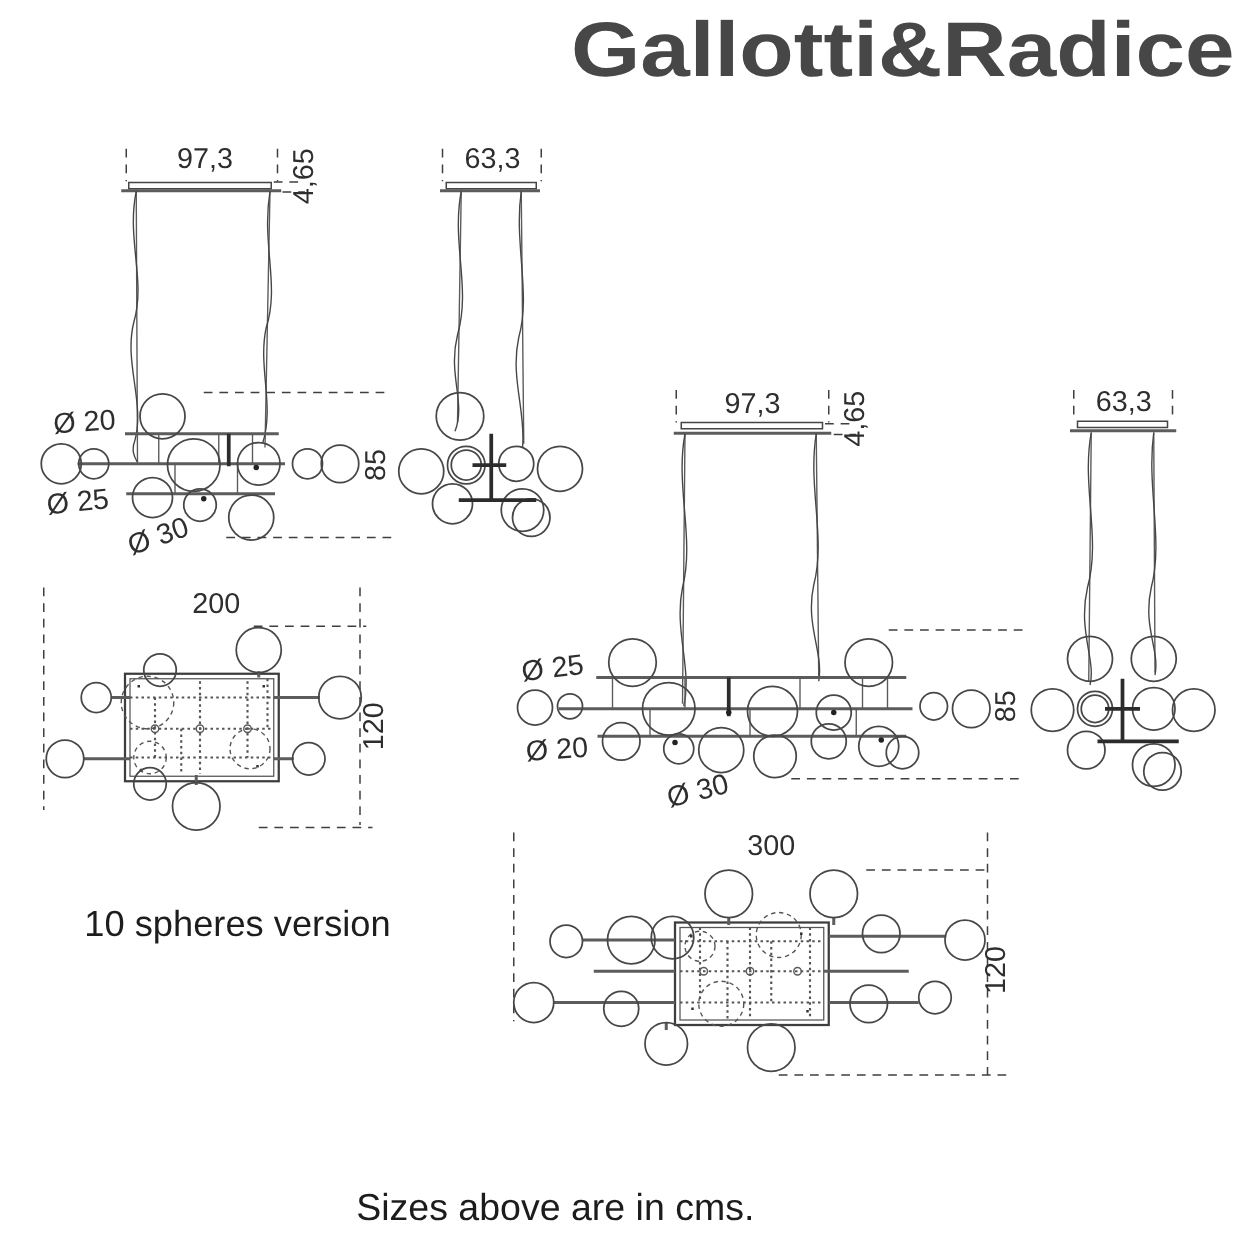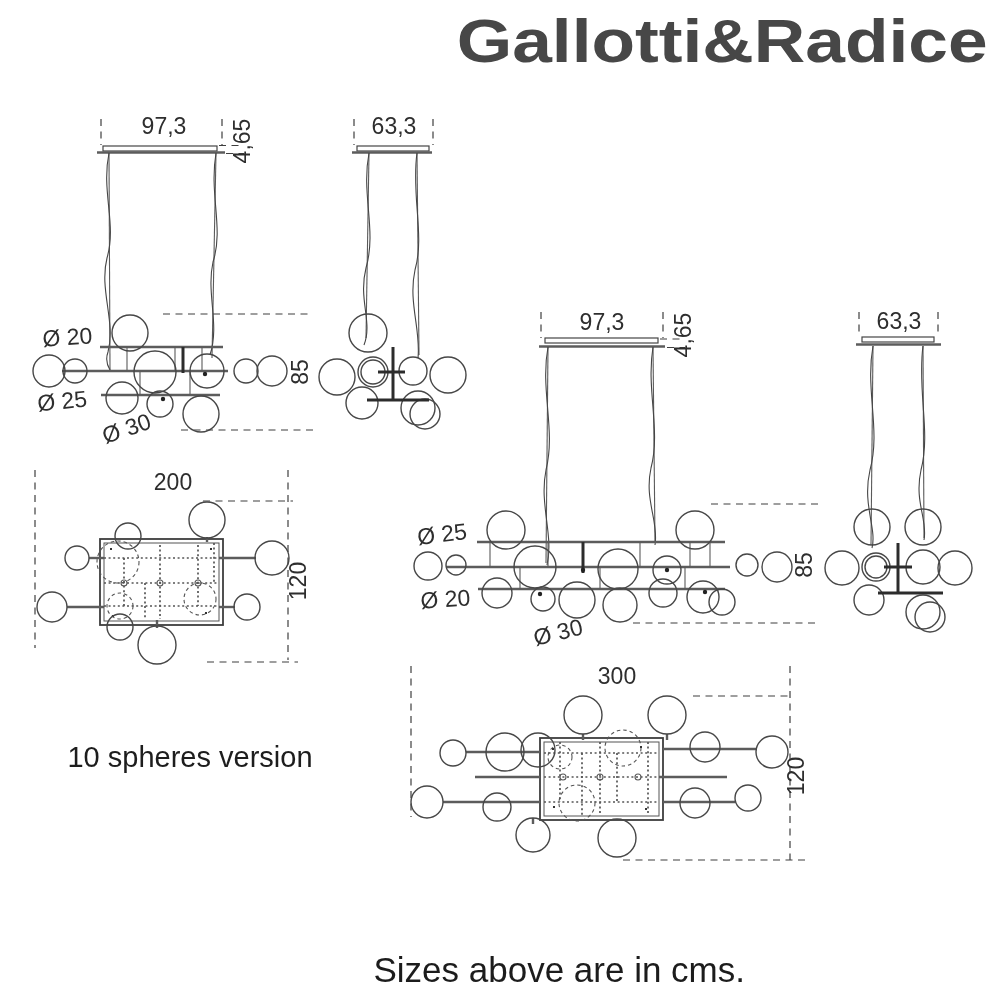--- a/index.html
+++ b/index.html
@@ -2,24 +2,24 @@
 <html><head>
 <meta charset="utf-8">
 <style>
   html,body{margin:0;padding:0;background:#fff;}
   .canvas{position:relative;width:1000px;height:1000px;background:#fff;overflow:hidden;
           font-family:"Liberation Sans",sans-serif;}
   .logo{position:absolute;top:10px;right:12px;font-size:62px;line-height:1;font-weight:700;
         color:#474747;letter-spacing:0px;transform:scaleX(1.15);transform-origin:100% 50%;
         white-space:nowrap;}
   .caption{position:absolute;font-size:29px;color:#1d1d1d;text-align:center;white-space:nowrap;}
-  .caption10{left:60px;top:741px;width:260px;}
+  .caption10{left:60px;top:724px;width:260px;}
   .caption16{left:490px;top:886px;width:260px;}
-  .footer{position:absolute;left:285px;top:950px;width:460px;text-align:right;
-          font-size:35px;color:#1c1c1c;white-space:nowrap;}
+  .footer{position:absolute;left:285px;top:950px;width:460px;text-align:left;
+          font-size:30px;color:#1c1c1c;white-space:nowrap;}
   svg{position:absolute;left:0;top:0;}
   .ln{stroke:#454545;stroke-width:1.1;fill:none;}
   .dash{stroke:#3f3f3f;stroke-width:1.2;fill:none;stroke-dasharray:7 5.5;}
   .sph{stroke:#474747;stroke-width:1.4;fill:none;}
   .rod{stroke:#5c5c5c;stroke-width:2.4;fill:none;}
   .rodx{stroke:#2c2c2c;stroke-width:3;fill:none;}
   .thin{stroke:#5a5a5a;stroke-width:1.1;fill:none;}
   .dotl{stroke:#555;stroke-width:1.7;fill:none;stroke-dasharray:2 2.6;}
   .dashc{stroke:#555;stroke-width:1.1;fill:none;stroke-dasharray:3.5 3;}
   .boxo{stroke:#3d3d3d;stroke-width:1.8;fill:none;}

